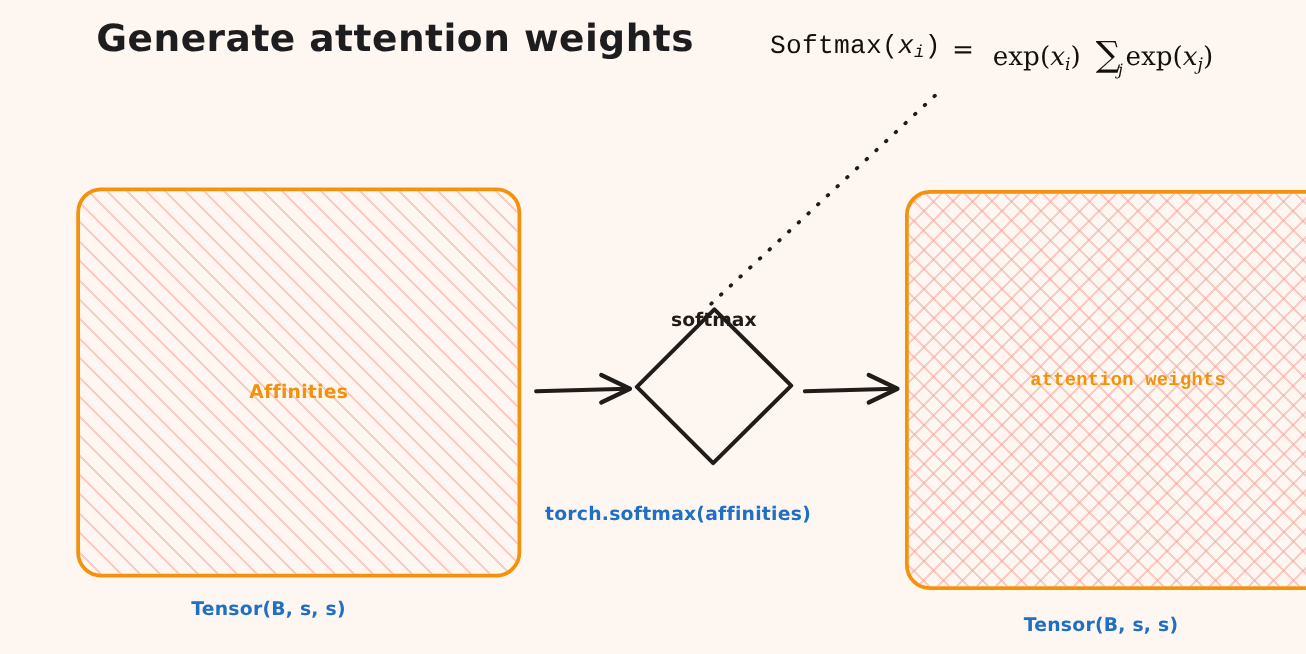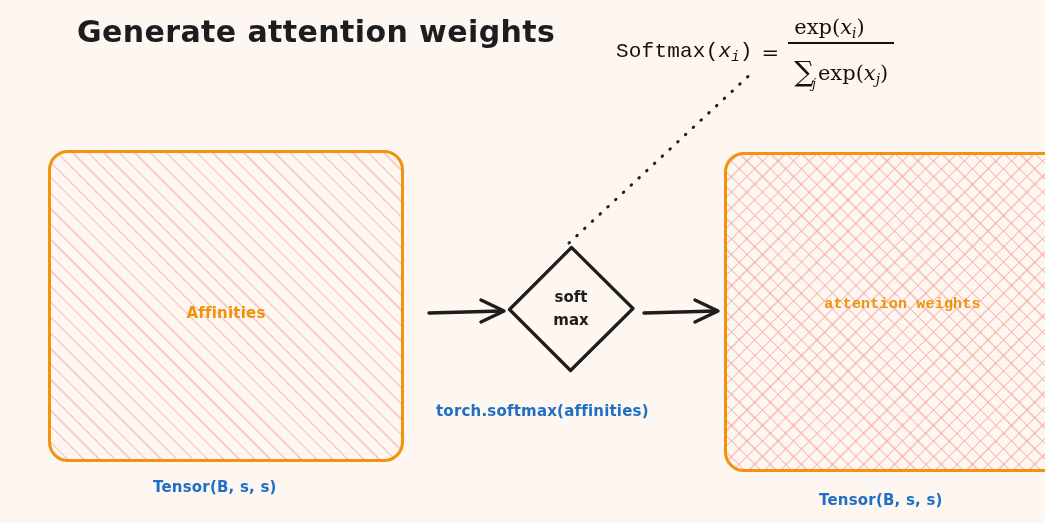--- a/index.html
+++ b/index.html
@@ -42,22 +42,22 @@
     font-family: "DejaVu Serif", serif;
     font-size: 21px;
     display: flex;
     align-items: center;
     white-space: nowrap;
   }
   #formula .lhs { letter-spacing: 0.2px; font-family: Liberation Mono, monospace; }
   #formula .eq { margin: 0 9px; }
   .frac {
     display: inline-flex;
-    flex-direction: column;
-    align-items: flex-start;
+    flex-direction: row;
+    align-items: flex-end;
     vertical-align: middle;
     line-height: 1.05;
   }
   .frac .num { padding: 0 6px 2px 6px; }
   .frac .bar {
     width: 100%;
     height: 1.6px;
     background: #15100c;
   }
   .frac .den { padding: 16px 6px 0 6px; }
@@ -83,21 +83,21 @@
 
   
   .tensor-box {
     position: absolute;
     box-sizing: border-box;
     border: 3px solid #f3930d;
     border-radius: 20px;
     background-color: #fdf6f1;
   }
   #box-affinities {
-    left: 4px;
+    left: 17px;
     top: 150px;
     width: 356px;
     height: 312px;
     background-image:
       repeating-linear-gradient(45deg,
         rgba(245,150,140,0.42) 0px,
         rgba(245,150,140,0.42) 1.7px,
         rgba(253,246,241,0) 1.7px,
         rgba(253,246,241,0) 11px);
     padding-left: 40px;
@@ -147,22 +147,20 @@
     width: 128px;
     height: 128px;
     overflow: visible;
   }
   #diamond-text {
     position: absolute;
     left: 0; top: 0;
     width: 128px;
     height: 128px;
     display: flex;
-    flex-direction: column;
-    align-items: center;
     justify-content: center;
     font-family: "DejaVu Sans", sans-serif;
     font-size: 15px;
     font-weight: 600;
     color: #201c19;
     line-height: 1.55;
   }
 
   
   #arrows {

